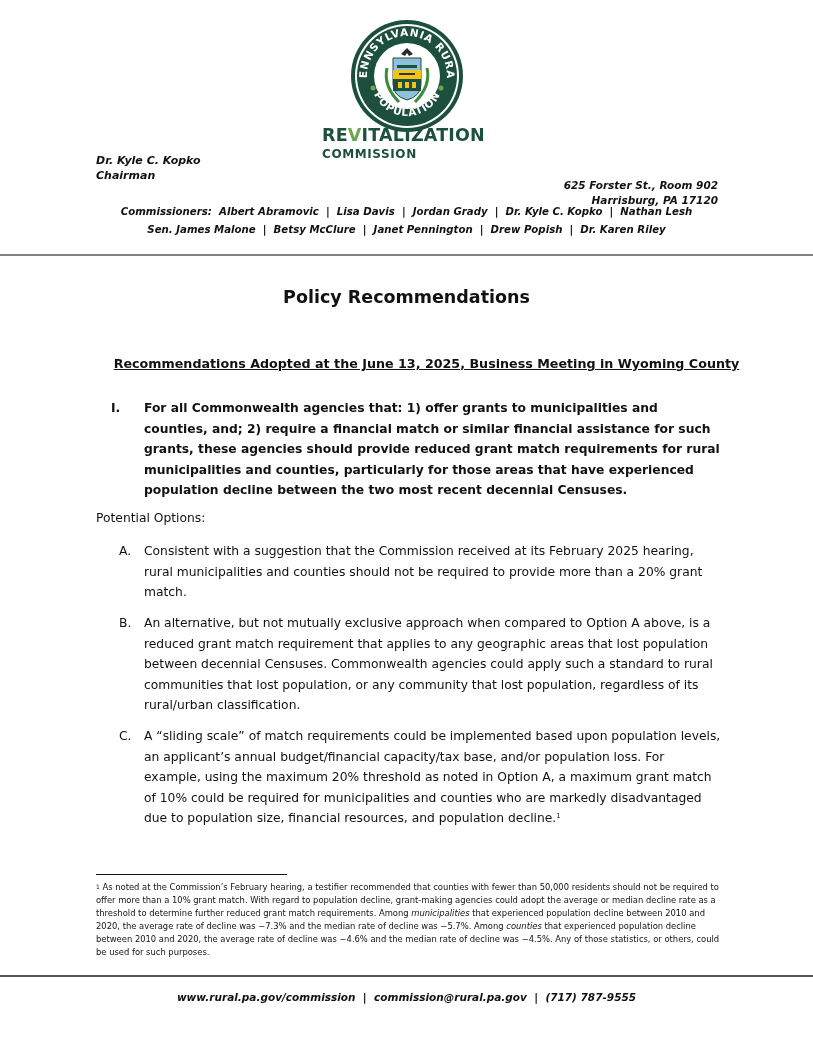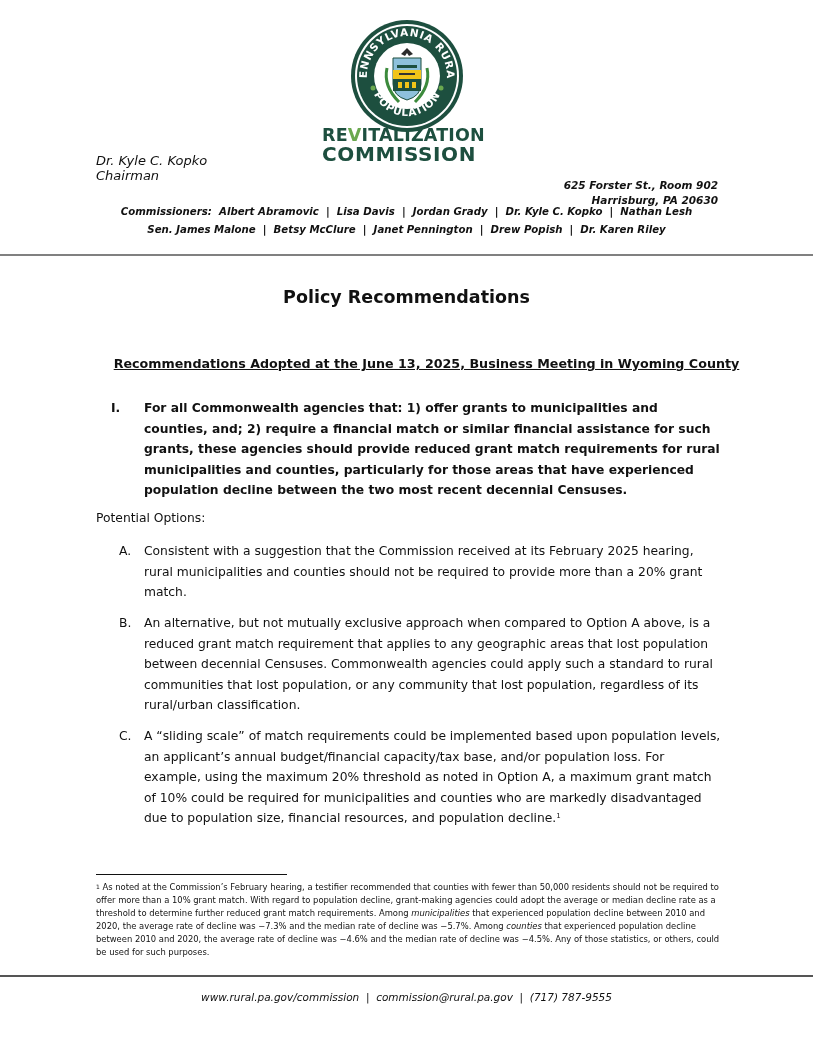--- a/index.html
+++ b/index.html
@@ -3,44 +3,44 @@
 <meta charset="utf-8">
 <style>
   html, body { margin: 0; padding: 0; background: #ffffff; }
   body { width: 813px; height: 1053px; position: relative; overflow: hidden;
          font-family: "DejaVu Sans", sans-serif; color: #111; }
   .abs { position: absolute; }
   .logo { left: 349px; top: 18px; width: 116px; height: 116px; }
   .wordmark { left: 322px; top: 126px; width: 170px; text-align: left; color: #1d4f3f;
               font-family: "DejaVu Sans", sans-serif; font-weight: bold; line-height: 19px; }
   .wm1 { font-size: 17.5px; letter-spacing: 0.2px; }
-  .wm2 { font-size: 20px; letter-spacing: 0.6px; }
+  .wm2 { font-size: 12px; letter-spacing: 0.6px; }
   .wm1 .v { color: #6aa84f; }
-  .hdr-left { left: 96px; top: 154px; font-size: 13px; font-style: italic; font-weight: normal; line-height: 14.5px; }
+  .hdr-left { left: 96px; top: 154px; font-size: 11px; font-style: italic; font-weight: bold; line-height: 14.5px; }
   .hdr-right { right: 95px; top: 154px; font-size: 10.5px; font-style: italic; font-weight: bold; line-height: 14.5px; text-align: right; margin-top: 24px; }
   .commissioners { left: 0; width: 813px; top: 197px; text-align: center; font-size: 10.2px; font-style: italic; font-weight: bold; line-height: 17.5px; margin-top: 6px; }
   .rule-top { left: 0; top: 254px; width: 813px; height: 2px; background: #808080; }
   .title { left: 0; width: 813px; top: 283px; text-align: center; font-size: 17.5px; font-weight: bold; line-height: 28px; }
   .subtitle { left: 0; width: 813px; top: 356px; text-align: center; font-size: 12.7px; font-weight: bold; text-decoration: underline; padding-left: 20px; }
   .rec { left: 111px; top: 398px; width: 612px; font-size: 12.3px; font-weight: bold; line-height: 20.5px; }
   .rec .num { position: absolute; left: 0; top: 0; }
   .rec .txt { position: absolute; left: 33px; top: 0; width: 580px; }
   .potential { left: 96px; top: 511px; font-size: 12.3px; text-align: center; }
   .opt { left: 119px; width: 604px; font-size: 12.3px; line-height: 20.5px; }
   .opt .lbl { position: absolute; left: 0; top: 0; }
   .opt .txt { position: absolute; left: 25px; top: 0; width: 580px; }
   .optA { top: 541px; }
   .optB { top: 613px; }
   .optC { top: 726px; }
   sup { font-size: 7px; vertical-align: top; position: relative; top: -2px; }
   .fn-rule { left: 96px; top: 874px; width: 191px; height: 1px; background: #111; }
   .footnote { left: 96px; top: 881px; width: 624px; font-size: 8.4px; line-height: 13px; }
   .footnote sup { font-size: 6px; top: -1px; }
   .rule-bot { left: 0; top: 975px; width: 813px; height: 2px; background: #555; }
-  .footer { left: 0; width: 813px; top: 991px; text-align: center; font-size: 10.5px; font-style: italic; font-weight: normal; }
+  .footer { left: 0; width: 813px; top: 991px; text-align: center; font-size: 10.5px; font-style: italic; font-weight: bold; }
 </style>
 </head>
 <body>
 
 <div class="abs logo">
   <svg width="116" height="116" viewBox="0 0 116 116">
     <defs>
       <path id="arcTop" d="M 18 58 A 40 40 0 0 1 98 58"></path>
       <path id="arcBot" d="M 22 62 A 36 36 0 0 0 94 62"></path>
     </defs>
@@ -78,21 +78,21 @@
   <div class="wm2">COMMISSION</div>
 </div>
 
 <div class="abs hdr-left">
   <div>Dr. Kyle C. Kopko</div>
   <div>Chairman</div>
 </div>
 
 <div class="abs hdr-right">
   <div>625 Forster St., Room 902</div>
-  <div>Harrisburg, PA 20630</div>
+  <div>Harrisburg, PA 17120</div>
 </div>
 
 <div class="abs commissioners">
   <div style="white-space:pre">Commissioners:  Albert Abramovic  |  Lisa Davis  |  Jordan Grady  |  Dr. Kyle C. Kopko  |  Nathan Lesh</div>
   <div style="white-space:pre">Sen. James Malone  |  Betsy McClure  |  Janet Pennington  |  Drew Popish  |  Dr. Karen Riley</div>
 </div>
 
 <div class="abs rule-top"></div>
 
 <div class="abs title">

